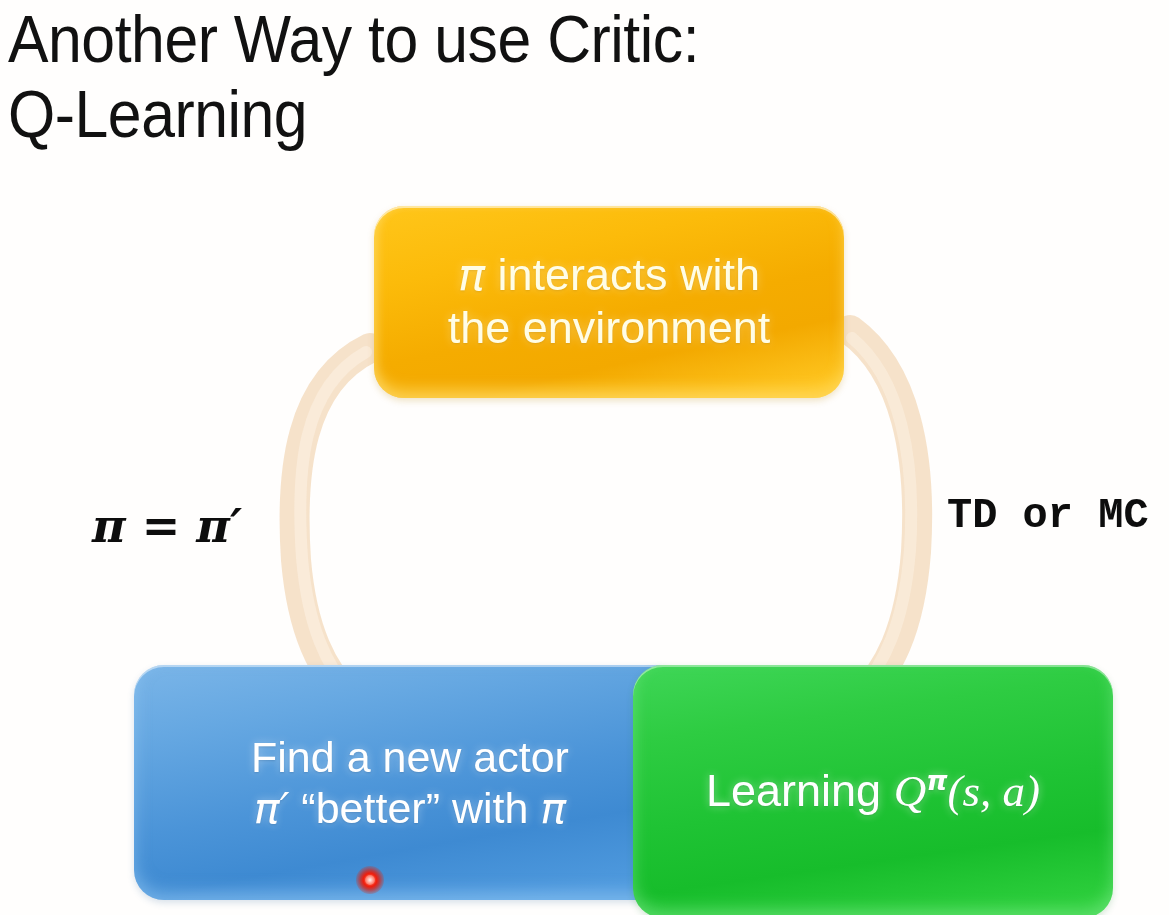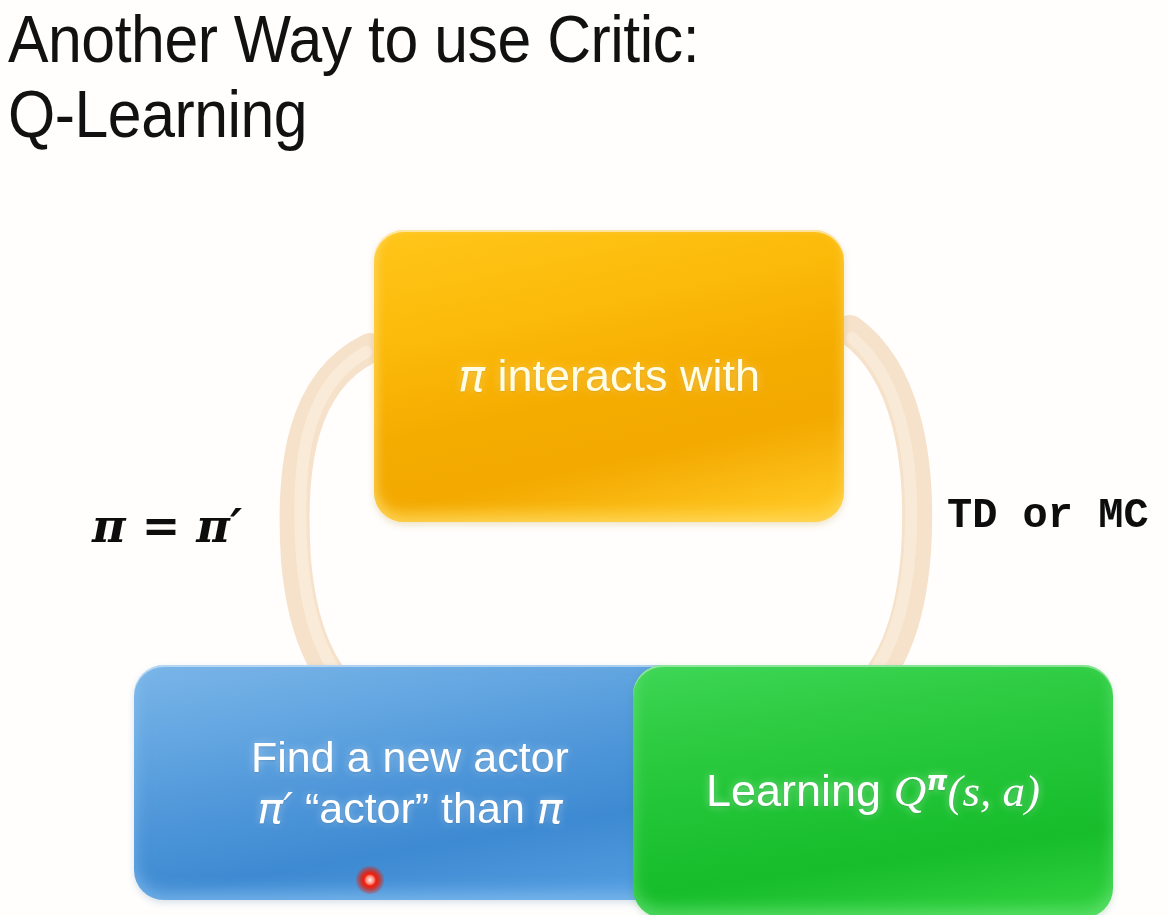--- a/index.html
+++ b/index.html
@@ -66,23 +66,23 @@
     z-index: 3;
     color: #fffbe8;
     font-weight: 600;
     line-height: 1.17;
     text-shadow: 0 1px 2px rgba(0,0,0,0.18);
   }
 
   
   #node-environment {
     left: 374px;
-    top: 230px;
+    top: 206px;
     width: 470px;
-    height: 292px;
+    height: 192px;
     background: linear-gradient(168deg,
         #ffc61a 0%,
         #fcbb0a 28%,
         #f5ac00 55%,
         #f3a900 72%,
         #ffc722 95%);
     box-shadow:
        inset 0 2px 0 rgba(255,255,255,0.55),
        inset 0 -9px 14px rgba(255,215,90,0.75),
        inset 3px 0 8px rgba(255,255,255,0.2),
@@ -241,27 +241,28 @@
 
     <path d="M 850 330 C 905 370, 922 455, 916 552 C 910 630, 888 672, 858 700" fill="none" stroke="#f6e0c7" stroke-width="30" stroke-linecap="round" opacity="0.95"></path>
     <path d="M 852 338 C 900 378, 916 458, 910 550 C 904 624, 884 664, 858 694" fill="none" stroke="#fbeedd" stroke-width="12" stroke-linecap="round" opacity="0.7"></path>
   </svg>
 
   <div id="connector-stub"></div>
 
   <div class="node-box" id="node-environment">
     <div class="node-label">
       <span class="pi-sym">π</span><span> interacts with</span><br>
+      <span>the environment</span>
     </div>
   </div>
 
   <div class="node-box" id="node-new-actor">
     <div class="node-label">
       <span>Find a new actor</span><br>
-      <span class="pi-sym">π′</span><span> “actor” than </span><span class="pi-sym">π</span>
+      <span class="pi-sym">π′</span><span> “better” with </span><span class="pi-sym">π</span>
     </div>
 
   </div>
 
   <div class="node-box" id="node-learning-q">
     <div class="node-label">
       <span>Learning </span><span class="mathit">Q</span><span class="sup-pi">π</span><span class="mathit">(s, a)</span>
     </div>
   </div>
 

